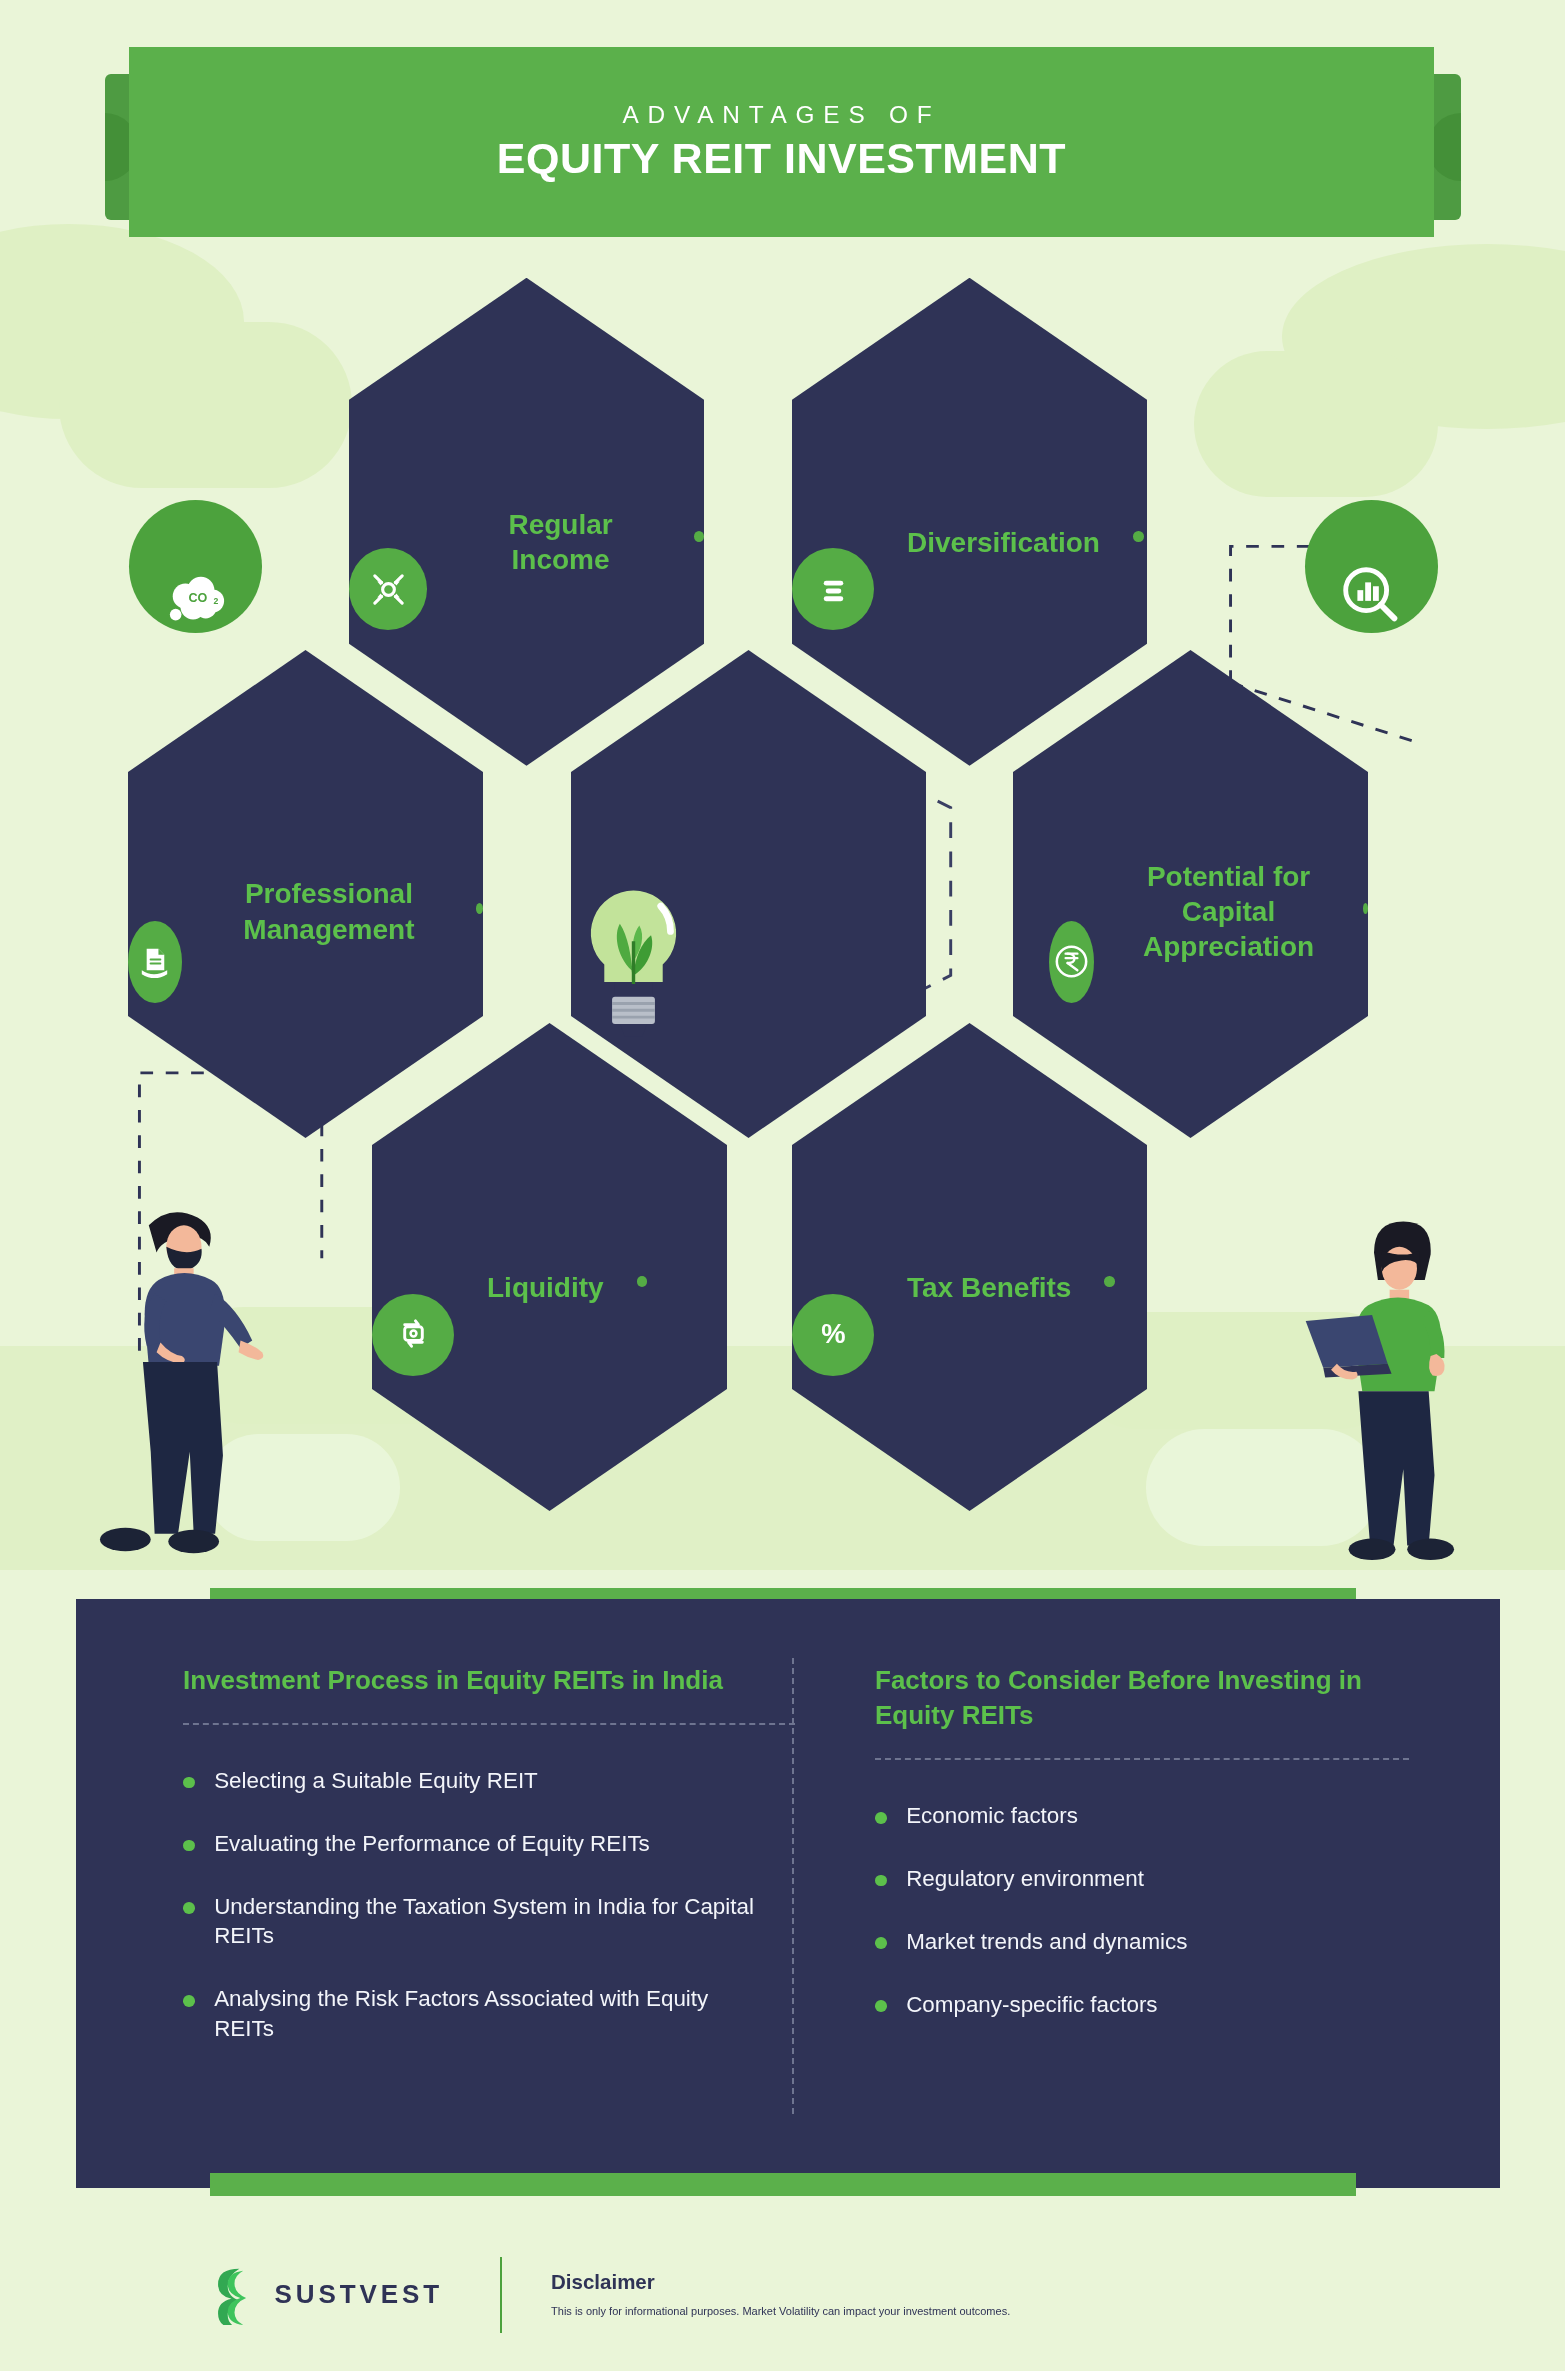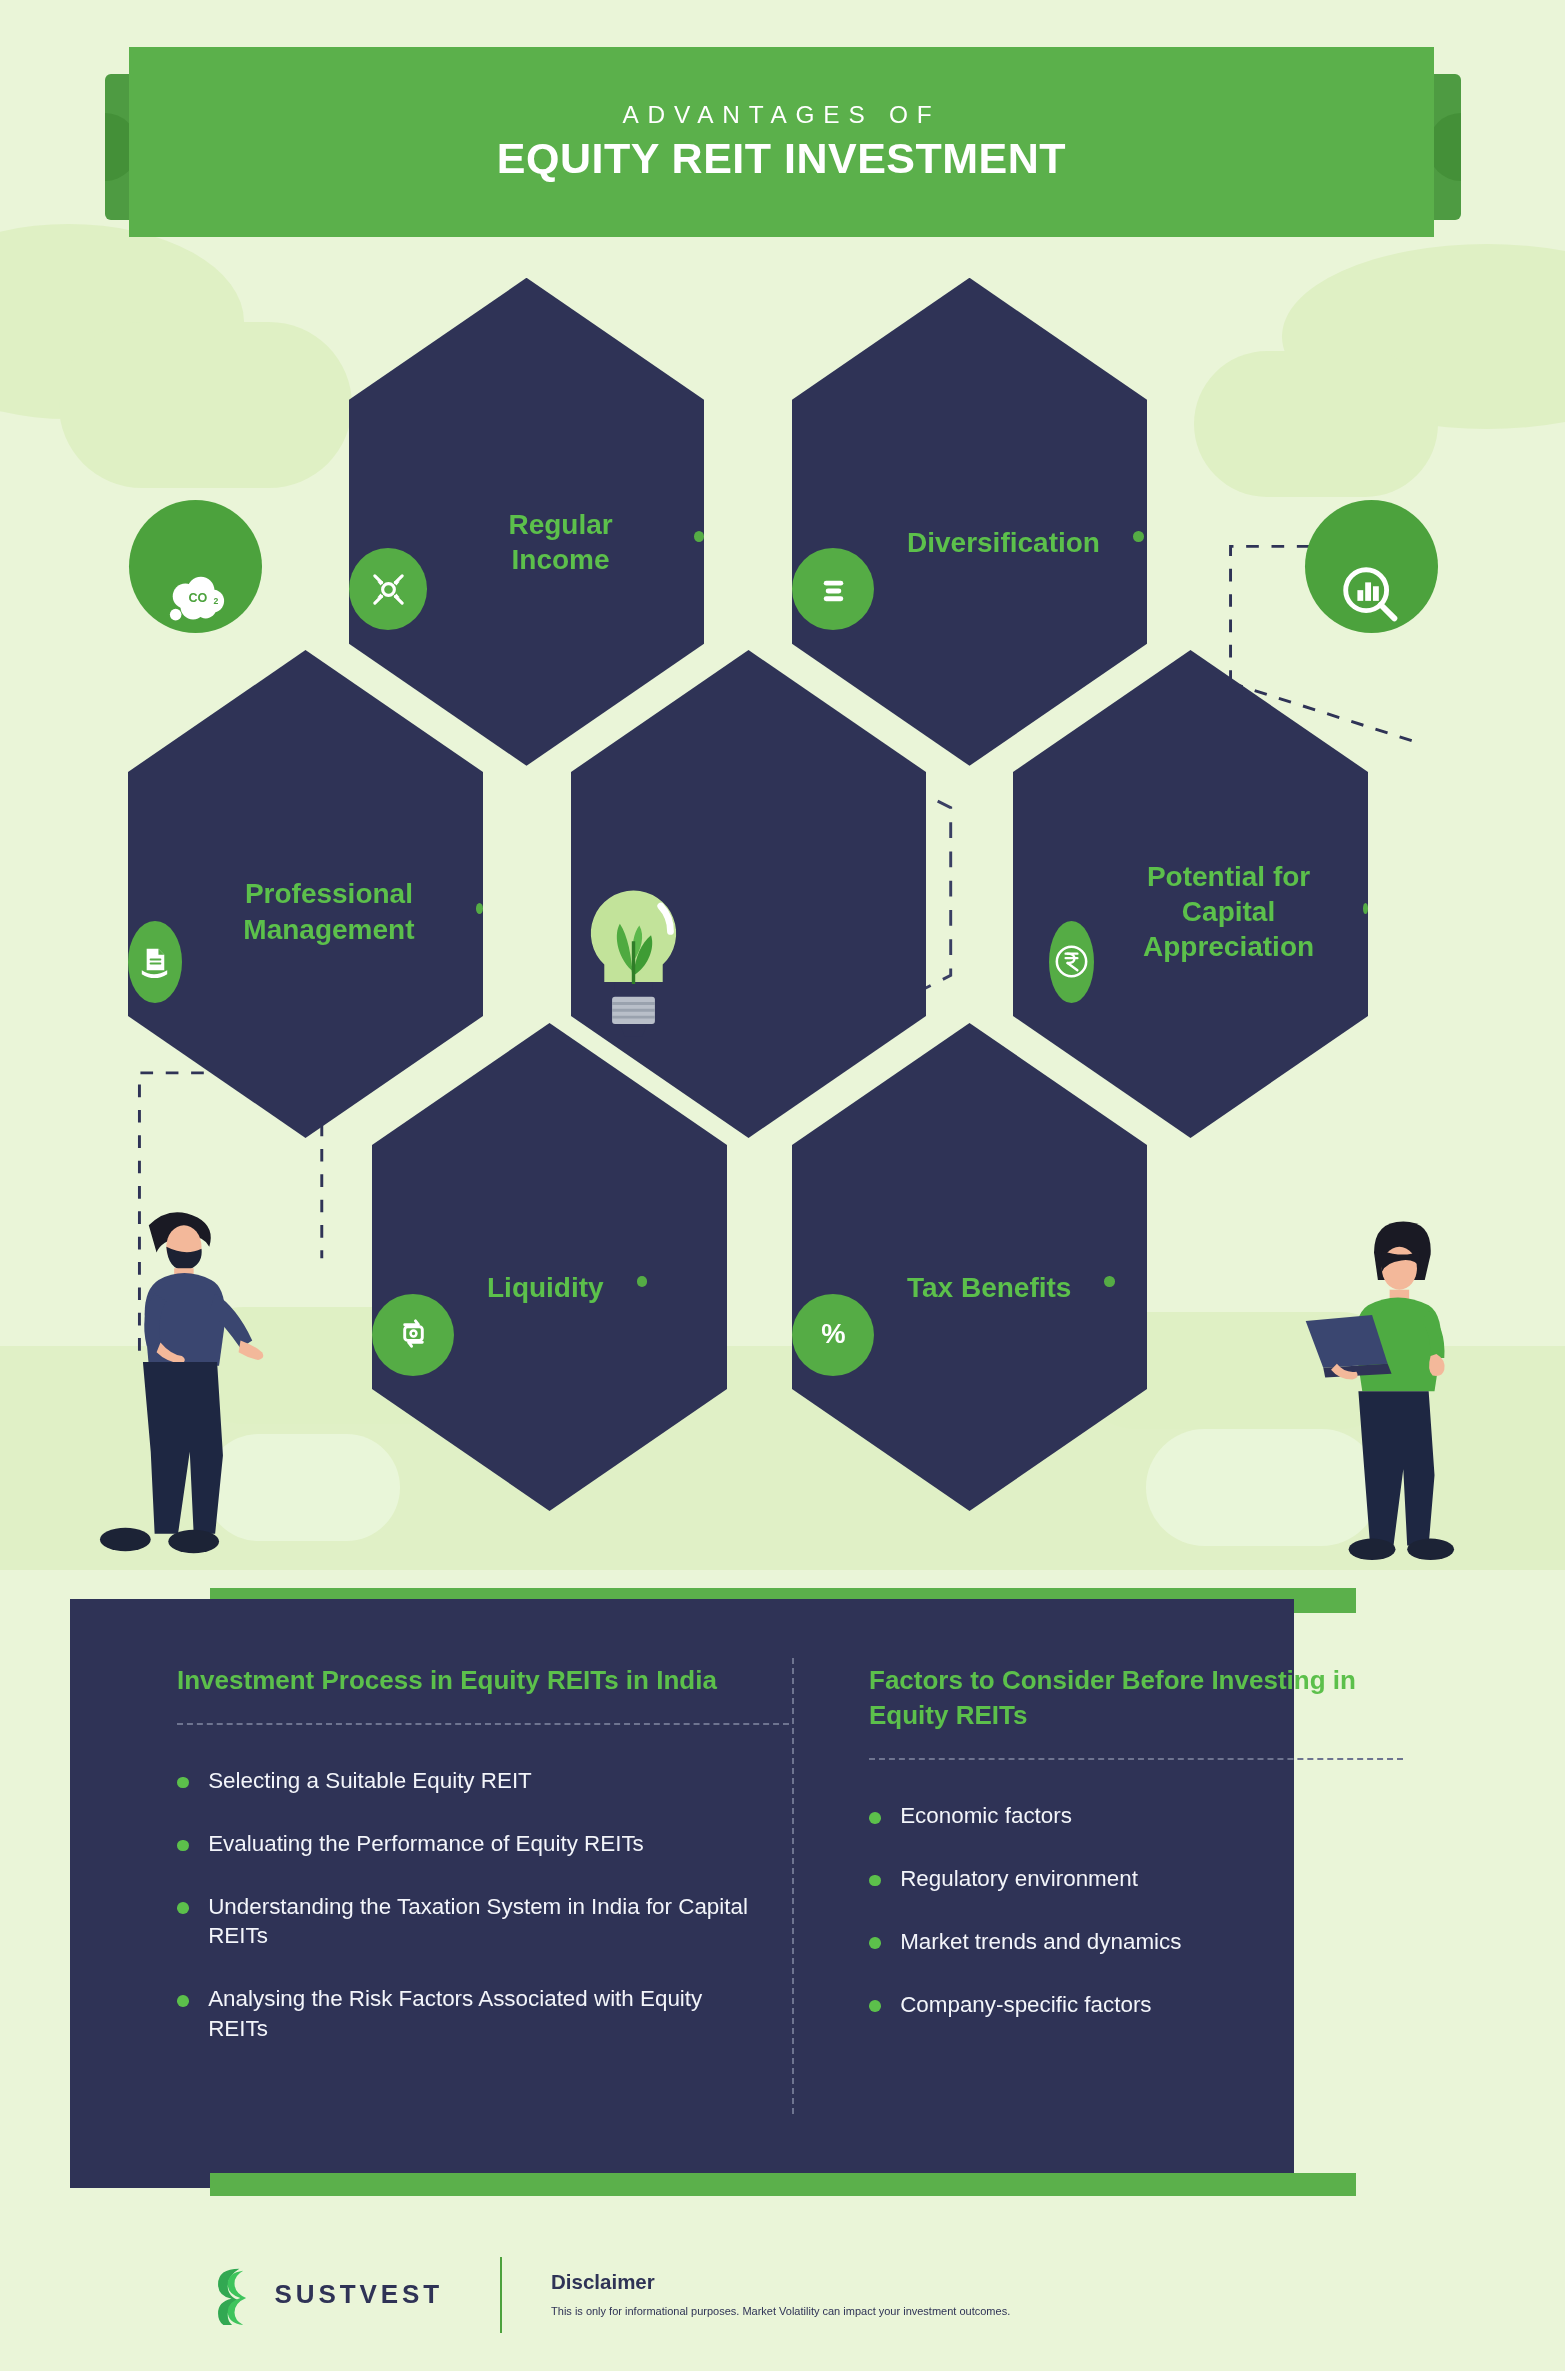--- a/index.html
+++ b/index.html
@@ -98,21 +98,21 @@
   .person { position: absolute; }
   .person.left  { left: 98px; top: 1196px; width: 205px; height: 366px; }
   .person.right { left: 1292px; top: 1196px; width: 205px; height: 366px; }
 
   
   .panel-bar {
     position: absolute; left: 210px; top: 1588px; width: 1146px; height: 25px;
     background: #5bb04b;
   }
   .panel {
-    position: absolute; left: 70px; top: 1599px; width: 1224px; height: 589px;
+    position: absolute; left: 76px; top: 1599px; width: 1424px; height: 589px;
     background: #2f3356;
   }
   .panel-bar-bottom {
     position: absolute; left: 210px; top: 2173px; width: 1146px; height: 23.4px;
     background: #5bb04b;
   }
   .panel-cols { display: flex; width: 100%; height: 100%; padding: 64px 68px 0 107px; }
   .panel-col { flex: 1; position: relative; }
   .panel-col.right-col { padding-left: 80px; }
   .col-divider {

